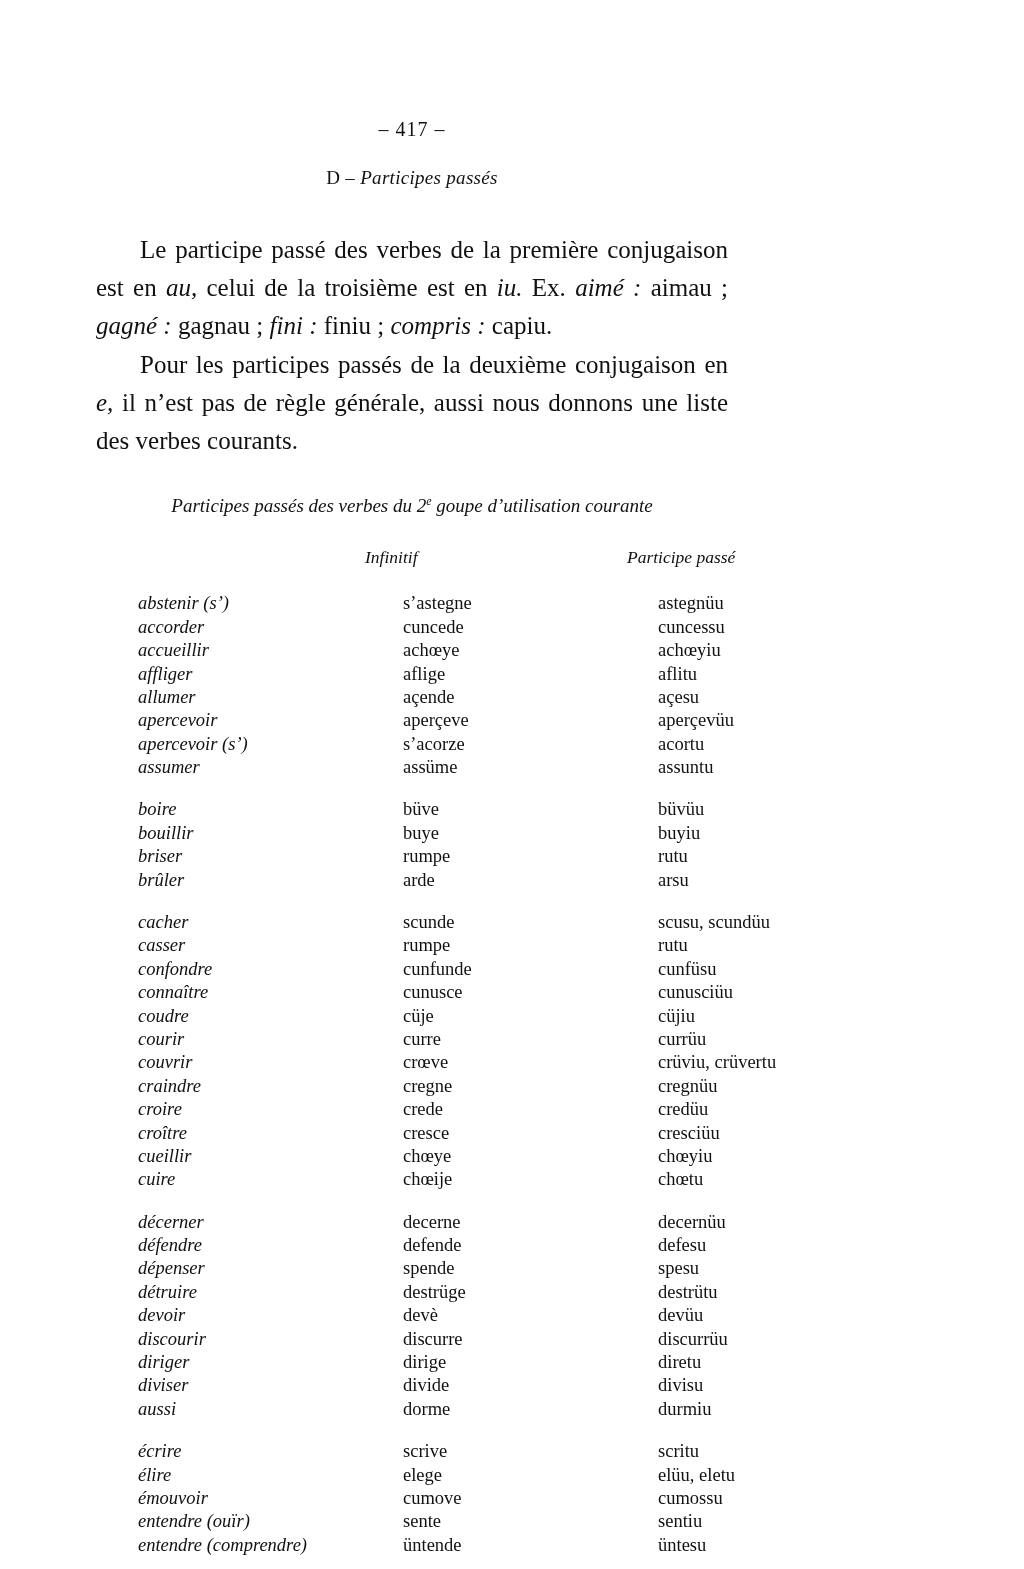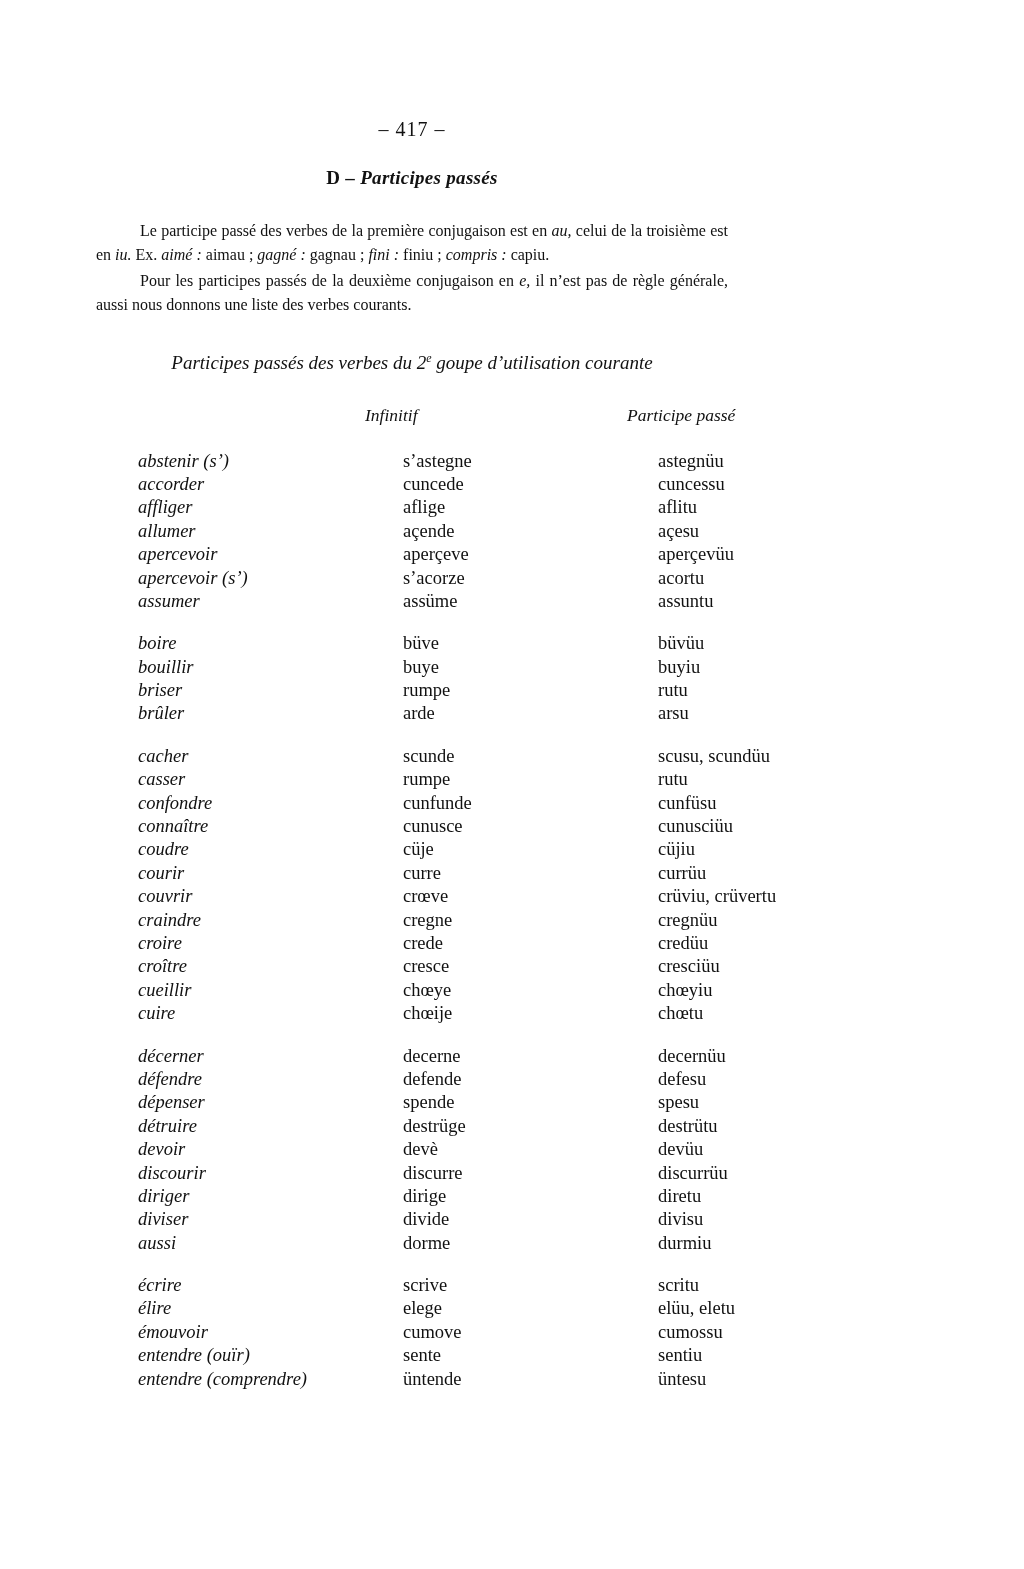--- a/index.html
+++ b/index.html
@@ -23,30 +23,30 @@
   }
   .page-number {
     text-align: center;
     font-size: 20px;
     letter-spacing: 1px;
     margin-top: 118px;
   }
   .section-title {
     text-align: center;
     font-size: 19px;
-    font-weight: bold;
+    font-weight: normal;
     margin-top: 26px;
     letter-spacing: 0.3px;
   }
   .section-title .ital {
     font-style: italic;
   }
   .body-text {
-    margin: 30px 96px 0 96px;
-    font-size: 16px;
+    margin: 42px 96px 0 96px;
+    font-size: 25px;
     line-height: 1.52;
     text-align: justify;
   }
   .body-text p {
     margin: 0;
     text-indent: 44px;
   }
   .body-text p + p {
     margin-top: 1px;
   }
@@ -135,20 +135,25 @@
           <span class="c-fr">abstenir (s’)</span>
           <span class="c-inf">s’astegne</span>
           <span class="c-pp">astegnüu</span>
         </div>
         <div class="row">
           <span class="c-fr">accorder</span>
           <span class="c-inf">cuncede</span>
           <span class="c-pp">cuncessu</span>
         </div>
         <div class="row">
+          <span class="c-fr">accueillir</span>
+          <span class="c-inf">achœye</span>
+          <span class="c-pp">achœyiu</span>
+        </div>
+        <div class="row">
           <span class="c-fr">affliger</span>
           <span class="c-inf">aflige</span>
           <span class="c-pp">aflitu</span>
         </div>
         <div class="row">
           <span class="c-fr">allumer</span>
           <span class="c-inf">açende</span>
           <span class="c-pp">açesu</span>
         </div>
         <div class="row">

